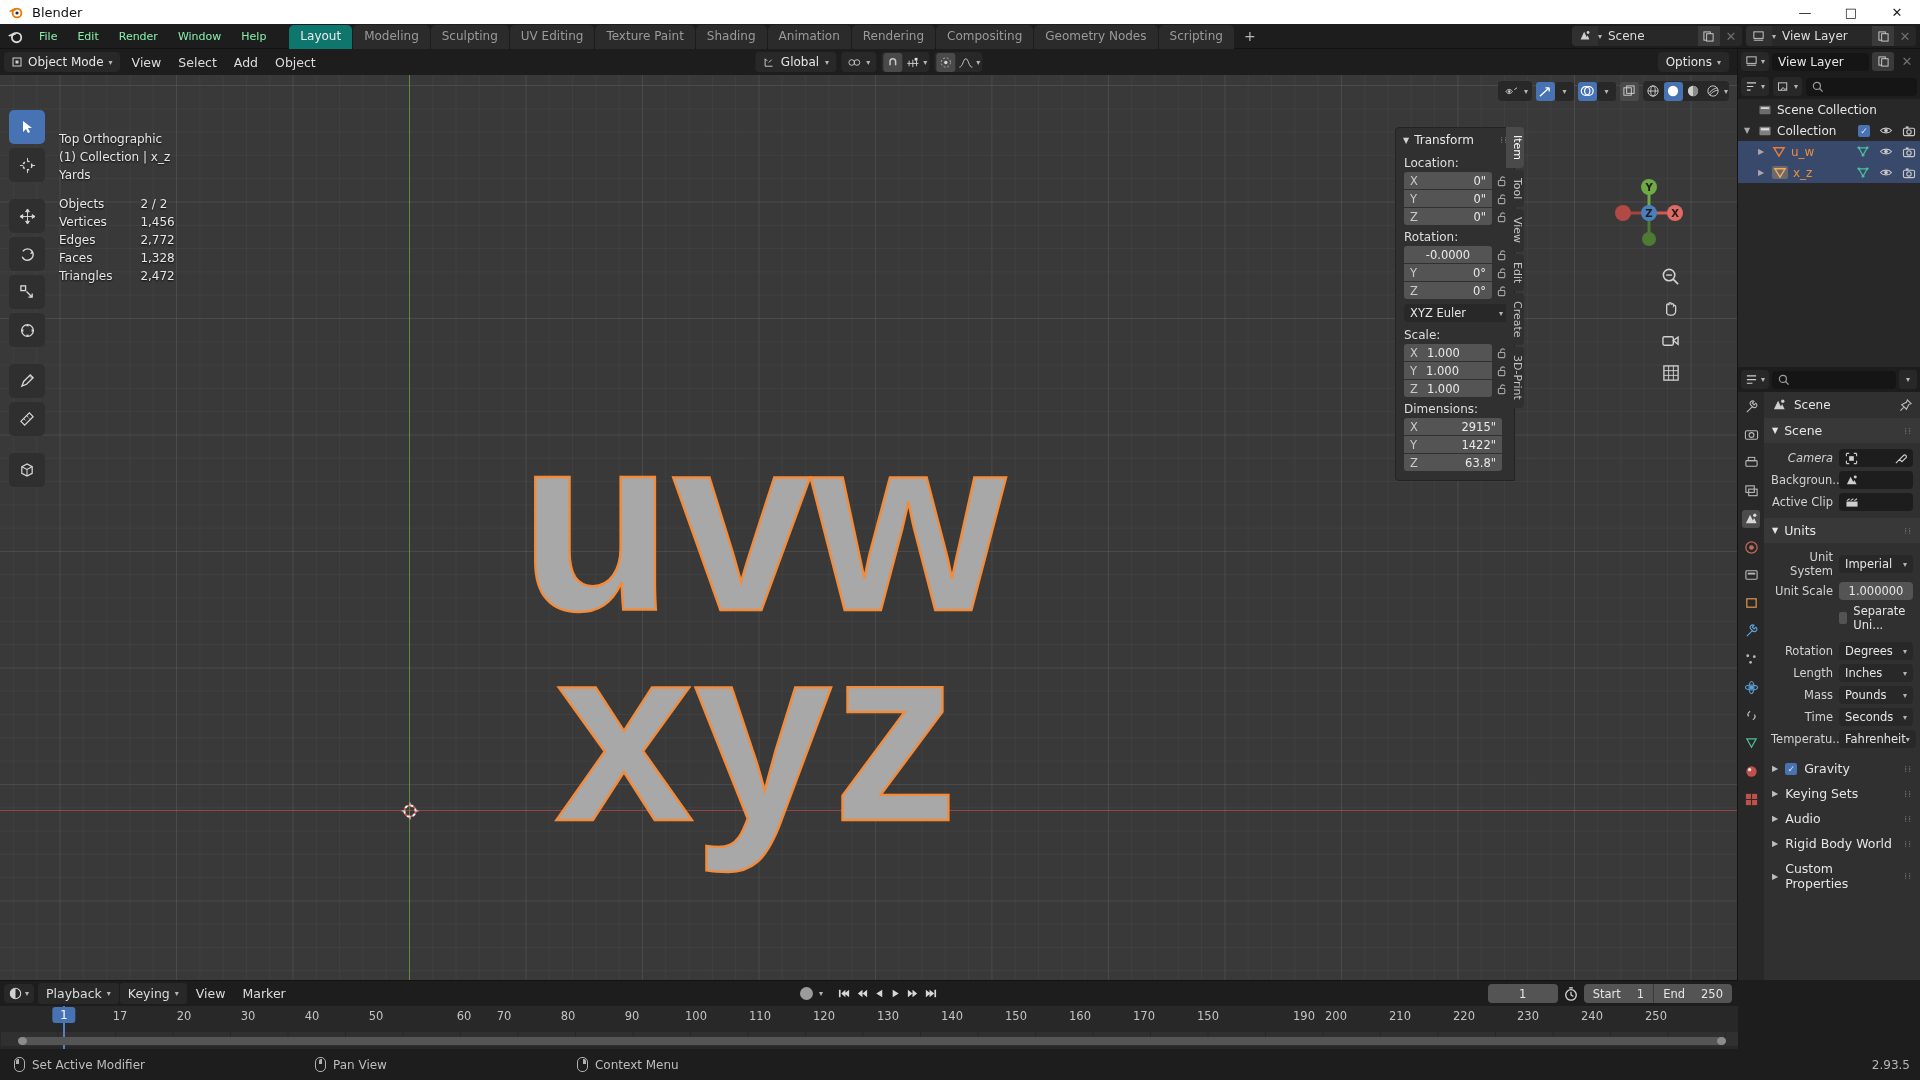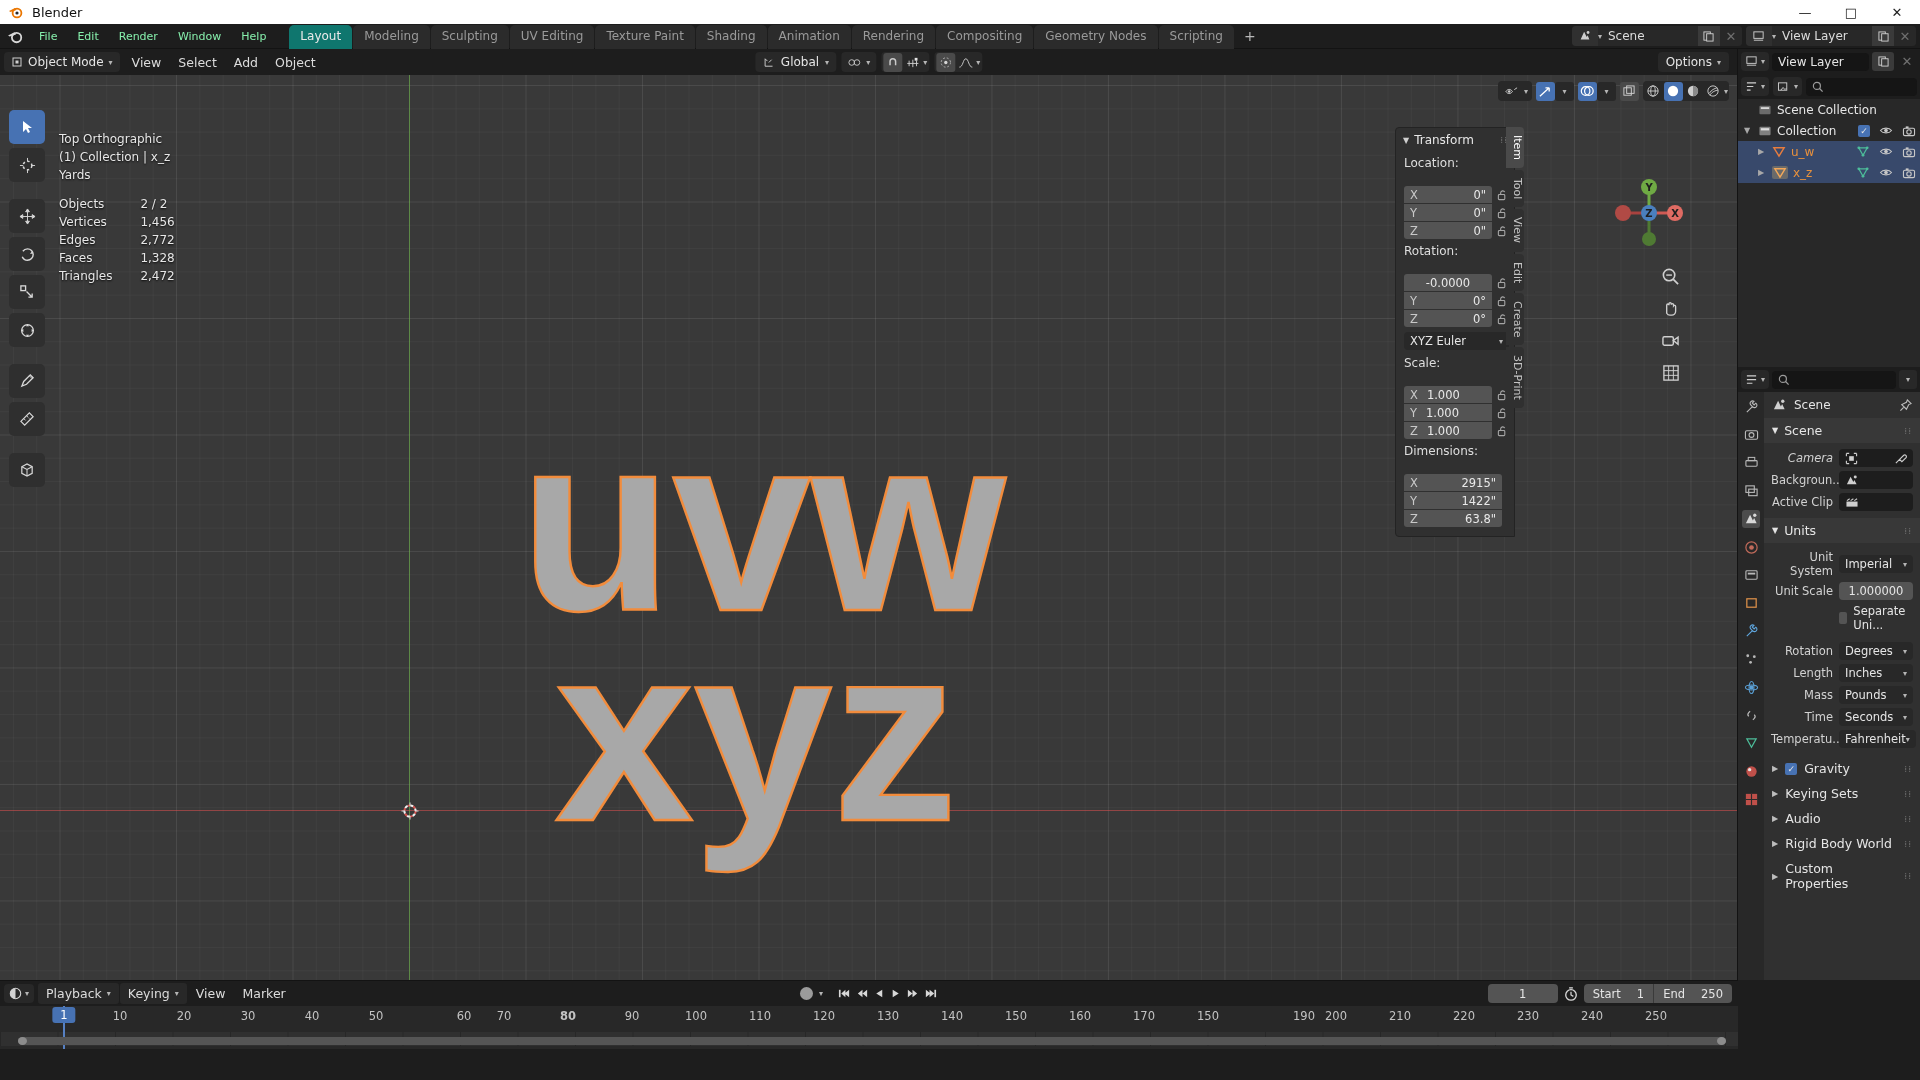--- a/index.html
+++ b/index.html
@@ -93,21 +93,21 @@
 
   
   .letters { position:absolute; left:0; top:0; width:100%; height:100%; pointer-events:none; }
 
   
   .npanel { position:absolute; right:222px; top:78px; width:120px; bottom:0; }
   .npanel-box { position:absolute; right:0; top:0; width:120px; background:#303030;
                 border:1px solid #232323; border-radius:4px 0 0 4px; padding:0 0 8px 0; }
   .ptitle { display:flex; align-items:center; gap:5px; padding:5px 6px 5px 7px; font-size:12px; color:#e8e8e8; }
   .ptitle .dots { margin-left:auto; color:#6e6e6e; font-size:9px; letter-spacing:1px; }
-  .plabel { padding:4px 8px 16px; font-size:12px; color:#dedede; }
+  .plabel { padding:4px 8px 2px; font-size:12px; color:#dedede; }
   .prow { display:flex; align-items:center; gap:4px; padding:0 5px 1px 8px; }
   .pfield { flex:1; height:17px; background:#545454; border-radius:3px; display:flex; align-items:center;
             justify-content:space-between; padding:0 6px; font-size:11.5px; color:#e9e9e9; }
   .pfield.mid { border-radius:0; }
   .pfield.top { border-radius:3px 3px 0 0; }
   .pfield.bot { border-radius:0 0 3px 3px; }
   .pfield .lbl { color:#c9c9c9; }
   .lockic { width:13px; height:15px; display:flex; align-items:center; justify-content:center; color:#9c9c9c; font-size:11px; }
   .pselect { margin:4px 5px 2px 8px; height:18px; background:#282828; border-radius:4px; display:flex;
              align-items:center; padding:0 6px; font-size:11.5px; justify-content:space-between; }
@@ -1235,28 +1235,28 @@
             <span class="half">
               <span>End</span>
               <span>250</span>
             </span>
           </span>
         </div>
       </div>
 
       <div class="ruler">
         <div class="tlband"></div>
-        <div class="rtick" style="left:120px;">10</div>
+        <div class="rtick" style="left:120px;">17</div>
         <div class="rtick" style="left:184px;">20</div>
         <div class="rtick" style="left:248px;">30</div>
         <div class="rtick" style="left:312px;">40</div>
         <div class="rtick" style="left:376px;">50</div>
         <div class="rtick" style="left:464px;">60</div>
         <div class="rtick" style="left:504px;">70</div>
-        <div class="rtick" style="left:568px;font-weight:bold;">80</div>
+        <div class="rtick" style="left:568px;">80</div>
         <div class="rtick" style="left:632px;">90</div>
         <div class="rtick" style="left:696px;">100</div>
         <div class="rtick" style="left:760px;">110</div>
         <div class="rtick" style="left:824px;">120</div>
         <div class="rtick" style="left:888px;">130</div>
         <div class="rtick" style="left:952px;">140</div>
         <div class="rtick" style="left:1016px;">150</div>
         <div class="rtick" style="left:1080px;">160</div>
         <div class="rtick" style="left:1144px;">170</div>
         <div class="rtick" style="left:1208px;">150</div>
@@ -1270,14 +1270,29 @@
         <div class="playhead" style="left:63px;"></div>
         <div class="phbox" style="left:64px;">1</div>
       </div>
       <div class="scrollh">
         <span class="knob" style="left:0;"></span>
         <span class="knob" style="right:0;"></span>
       </div>
     </div>
   </div>
 
+  <div class="statusbar">
+    <span class="sbitem" style="margin-left:4px;">
+      <span class="mouseic"></span>
+      <span>Set Active Modifier</span>
+    </span>
+    <span class="sbitem" style="margin-left:170px;">
+      <span class="mouseic mid"></span>
+      <span>Pan View</span>
+    </span>
+    <span class="sbitem" style="margin-left:190px;">
+      <span class="mouseic right"></span>
+      <span>Context Menu</span>
+    </span>
+    <span class="sbver">2.93.5</span>
+  </div>
 
 </div>
 
 </body></html>

